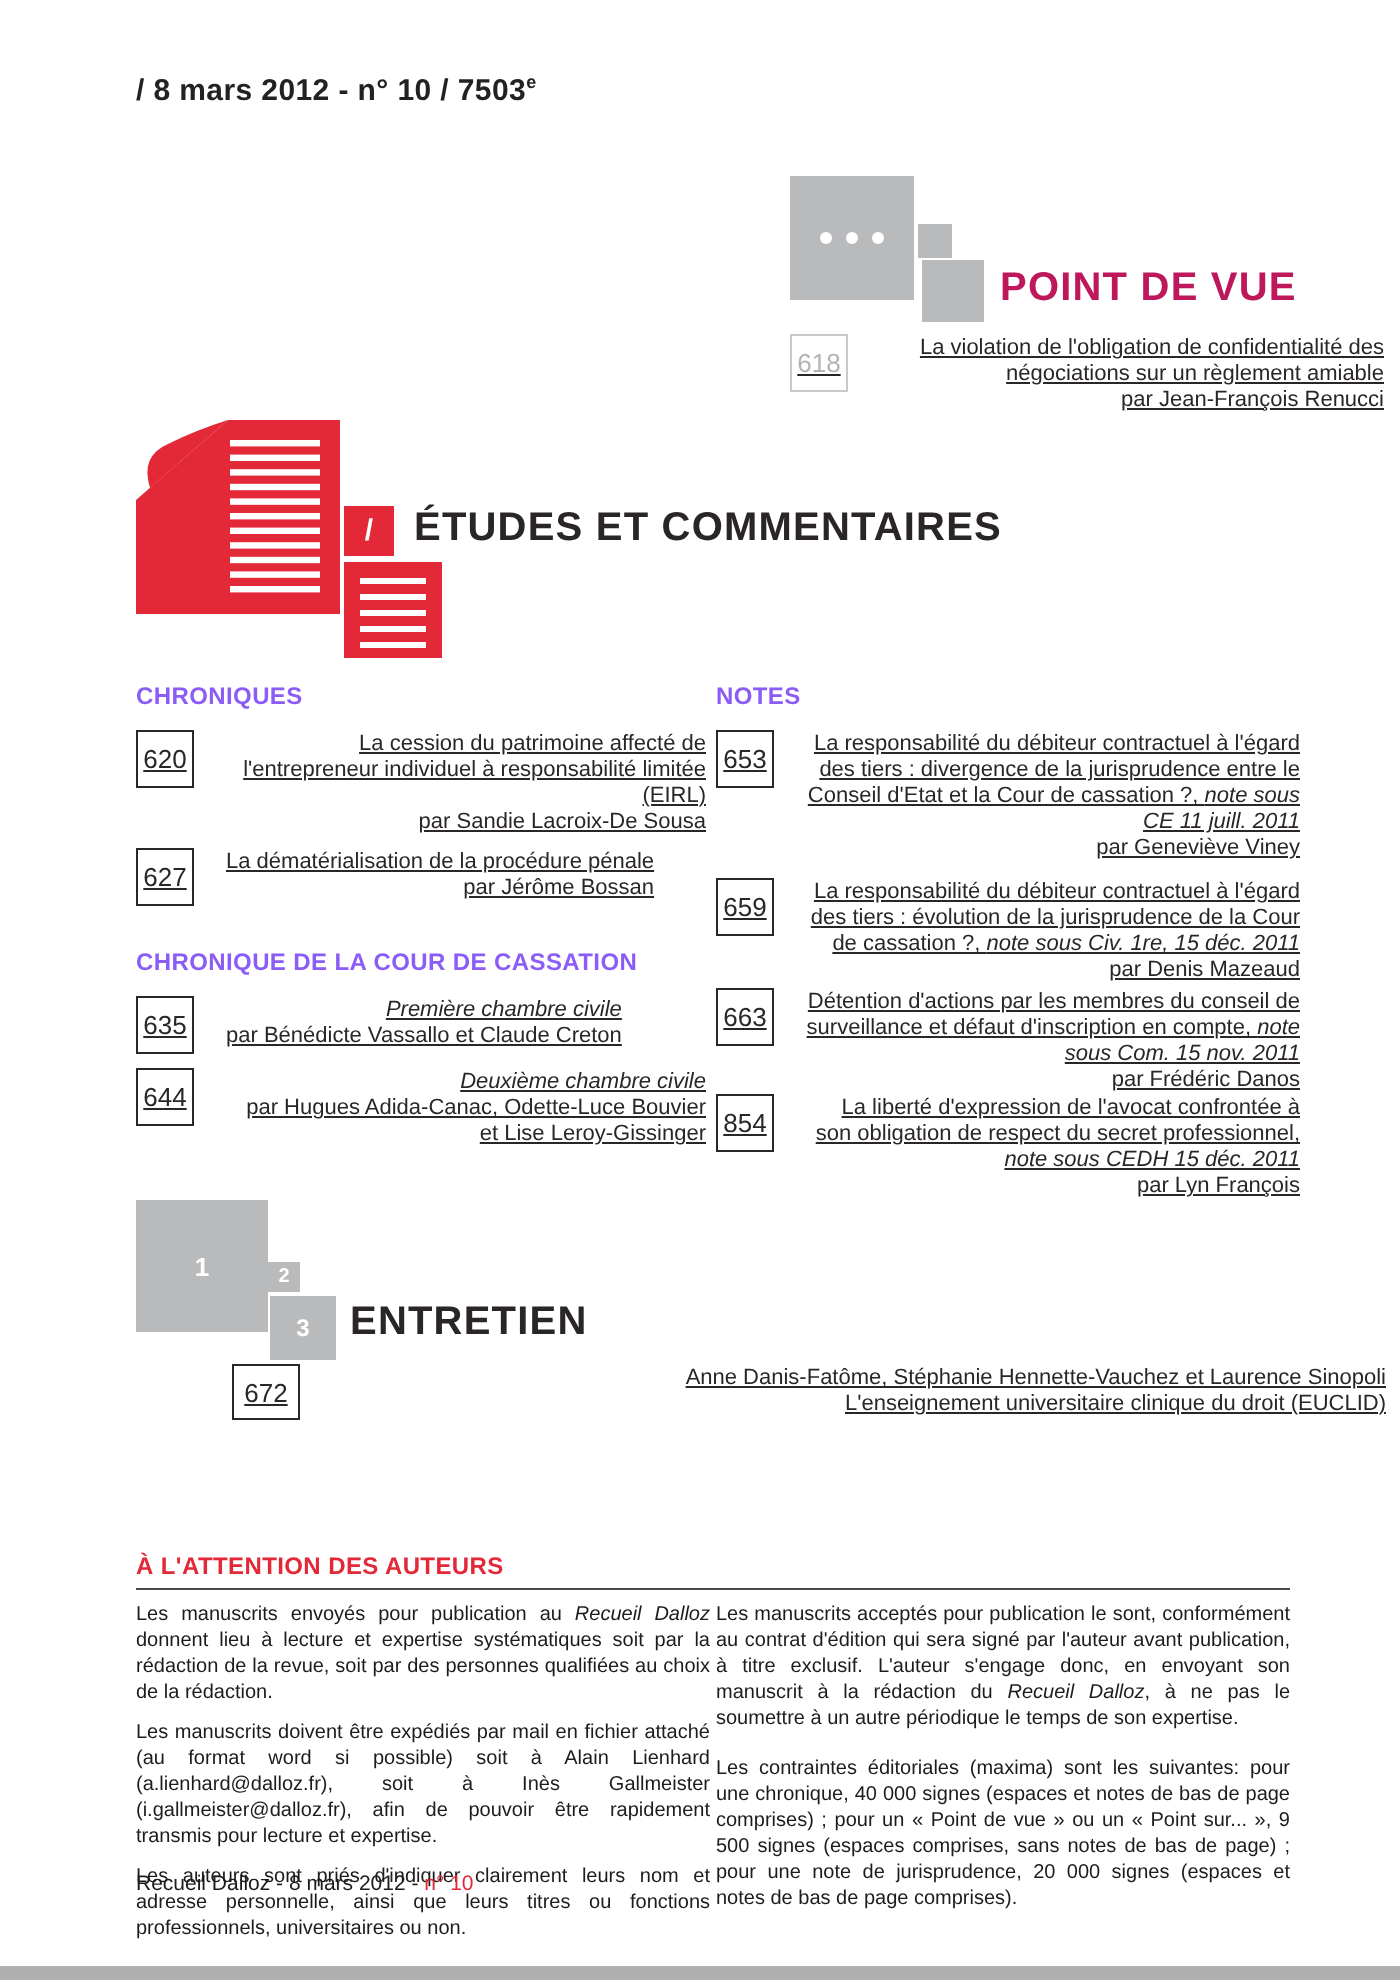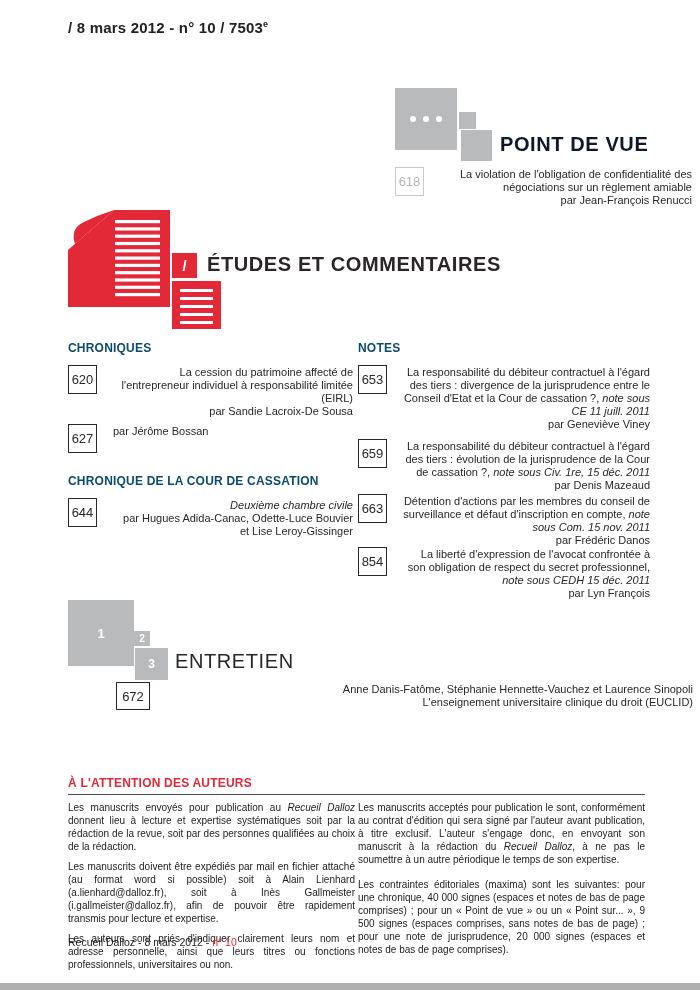--- a/index.html
+++ b/index.html
@@ -1,34 +1,34 @@
 <!DOCTYPE html>
 <html><head>
 <meta charset="utf-8">
 <style>
   html,body { margin:0; padding:0; background:#ffffff; }
   .page {
     position:relative; width:700px; height:990px; background:#ffffff;
     font-family:"Liberation Sans", sans-serif; color:#2a2627; overflow:hidden;
   }
   
-  .issue-header { position:absolute; left:68px; top:19px; font-size:15px; font-weight:bold; color:#222; letter-spacing:0.2px; }
+  .issue-header { position:absolute; left:68px; top:36px; font-size:15px; font-weight:bold; color:#222; letter-spacing:0.2px; }
   .issue-header sup { font-size:9px; }
 
   
   .pdv-icon { position:absolute; left:395px; top:88px; width:100px; height:75px; }
   .sq { position:absolute; background:#b9babc; }
   .sq-big { left:0; top:0; width:62px; height:62px; display:flex; align-items:center; justify-content:center; gap:7px; }
   .sq-big .dot { width:6px; height:6px; border-radius:50%; background:#ffffff; }
   .sq-small { left:64px; top:24px; width:17px; height:17px; }
   .sq-med { left:66px; top:42px; width:31px; height:31px; }
-  .pdv-title { position:absolute; left:500px; top:133px; font-size:20px; font-weight:bold; color:#0f172a; letter-spacing:0.6px; }
-
-  
-  .entry { display:flex; margin-bottom:6px; }
+  .pdv-title { position:absolute; left:500px; top:133px; font-size:20px; font-weight:bold; color:#be185d; letter-spacing:0.6px; }
+
+  
+  .entry { display:flex; margin-bottom:6px;text-decoration:underline; }
   .numbox {
     flex:none; width:27px; height:27px; border:1.5px solid #2b2627;
     display:flex; align-items:center; justify-content:center;
     font-size:13px; color:#2b2627; background:#fff;
   }
   .numbox.light { border-color:#c9c9c9; color:#b4b4b6; }
   .etext { margin-left:16px; font-size:11px; line-height:13px; color:#2a2627; padding-top:1px;text-align:right; }
   .etitle i, .noteref { font-style:italic; }
   .italic { font-style:italic; }
 
@@ -40,33 +40,33 @@
   .slash-box {
     position:absolute; left:172px; top:253px; width:25px; height:25px; background:#e32837;
     color:#fff; display:flex; align-items:center; justify-content:center; font-size:15px; font-weight:bold;
   }
   .smalldoc { position:absolute; left:172px; top:281px; }
   .etudes-title { position:absolute; left:207px; top:253px; font-size:20px; font-weight:bold; color:#2a2627; letter-spacing:0.6px; }
 
   
   .col-left  { position:absolute; left:68px;  top:341px; width:285px; }
   .col-right { position:absolute; left:358px; top:341px; width:292px; }
-  .sec-heading { color:#0c4a6e; font-weight:bold; font-size:12px; letter-spacing:0.2px; margin-bottom:10px; }
+  .sec-heading { color:#8b5cf6; font-weight:bold; font-size:12px; letter-spacing:0.2px; margin-bottom:10px; }
   .gap-top { margin-top:20px; }
   .mh { min-height:30px; }
   .mb8 { margin-bottom:8px; }
   .mb2 { margin-bottom:2px; }
 
   
   .ent-icon { position:absolute; left:68px; top:600px; width:105px; height:82px; }
   .ent-sq { position:absolute; background:#b9babc; color:#fff; display:flex; align-items:center; justify-content:center; font-weight:bold; }
   .ent-1 { left:0; top:0; width:66px; height:66px; font-size:13px; }
   .ent-2 { left:66px; top:31px; width:16px; height:15px; font-size:10px; }
   .ent-3 { left:67px; top:48px; width:33px; height:32px; font-size:12px; }
-  .ent-title { position:absolute; left:175px; top:650px; font-size:20px; font-weight:normal; color:#2a2627; letter-spacing:0.6px; }
+  .ent-title { position:absolute; left:175px; top:650px; font-size:20px; font-weight:bold; color:#2a2627; letter-spacing:0.6px; }
   .ent-entry { position:absolute; left:68px; top:682px;margin-left:48px; }
   .ent-entry .numbox { width:32px; height:26px; }
   .ent-entry .etext { margin-left:13px; width:530px; }
 
   
   .auteurs-heading { position:absolute; left:68px; top:776px; color:#e32837; font-weight:bold; font-size:12px; letter-spacing:0.2px; }
   .auteurs-rule { position:absolute; left:68px; top:794px; width:577px; height:1px; background:#4a4a4a; }
   .acol-left  { position:absolute; left:68px;  top:801px; width:287px; }
   .acol-right { position:absolute; left:358px; top:801px; width:287px; }
   .apara { font-size:10px; line-height:13px; text-align:justify; margin:0 0 7px 0; color:#1c1c1c; }
@@ -142,26 +142,34 @@
       <div class="numbox">620</div>
       <div class="etext">
         <div class="etitle">La cession du patrimoine affecté de l'entrepreneur individuel à responsabilité limitée (EIRL)</div>
         <div class="eauthor">par Sandie Lacroix-De Sousa</div>
       </div>
     </div>
 
     <div class="entry mh">
       <div class="numbox">627</div>
       <div class="etext">
+        <div class="etitle">La dématérialisation de la procédure pénale</div>
         <div class="eauthor">par Jérôme Bossan</div>
       </div>
     </div>
 
     <div class="sec-heading gap-top">CHRONIQUE DE LA COUR DE CASSATION</div>
 
+    <div class="entry mh">
+      <div class="numbox">635</div>
+      <div class="etext">
+        <div class="etitle italic">Première chambre civile</div>
+        <div class="eauthor">par Bénédicte Vassallo et Claude Creton</div>
+      </div>
+    </div>
 
     <div class="entry">
       <div class="numbox">644</div>
       <div class="etext">
         <div class="etitle italic">Deuxième chambre civile</div>
         <div class="eauthor">par Hugues Adida-Canac, Odette-Luce Bouvier et Lise Leroy-Gissinger</div>
       </div>
     </div>
   </div>
 

